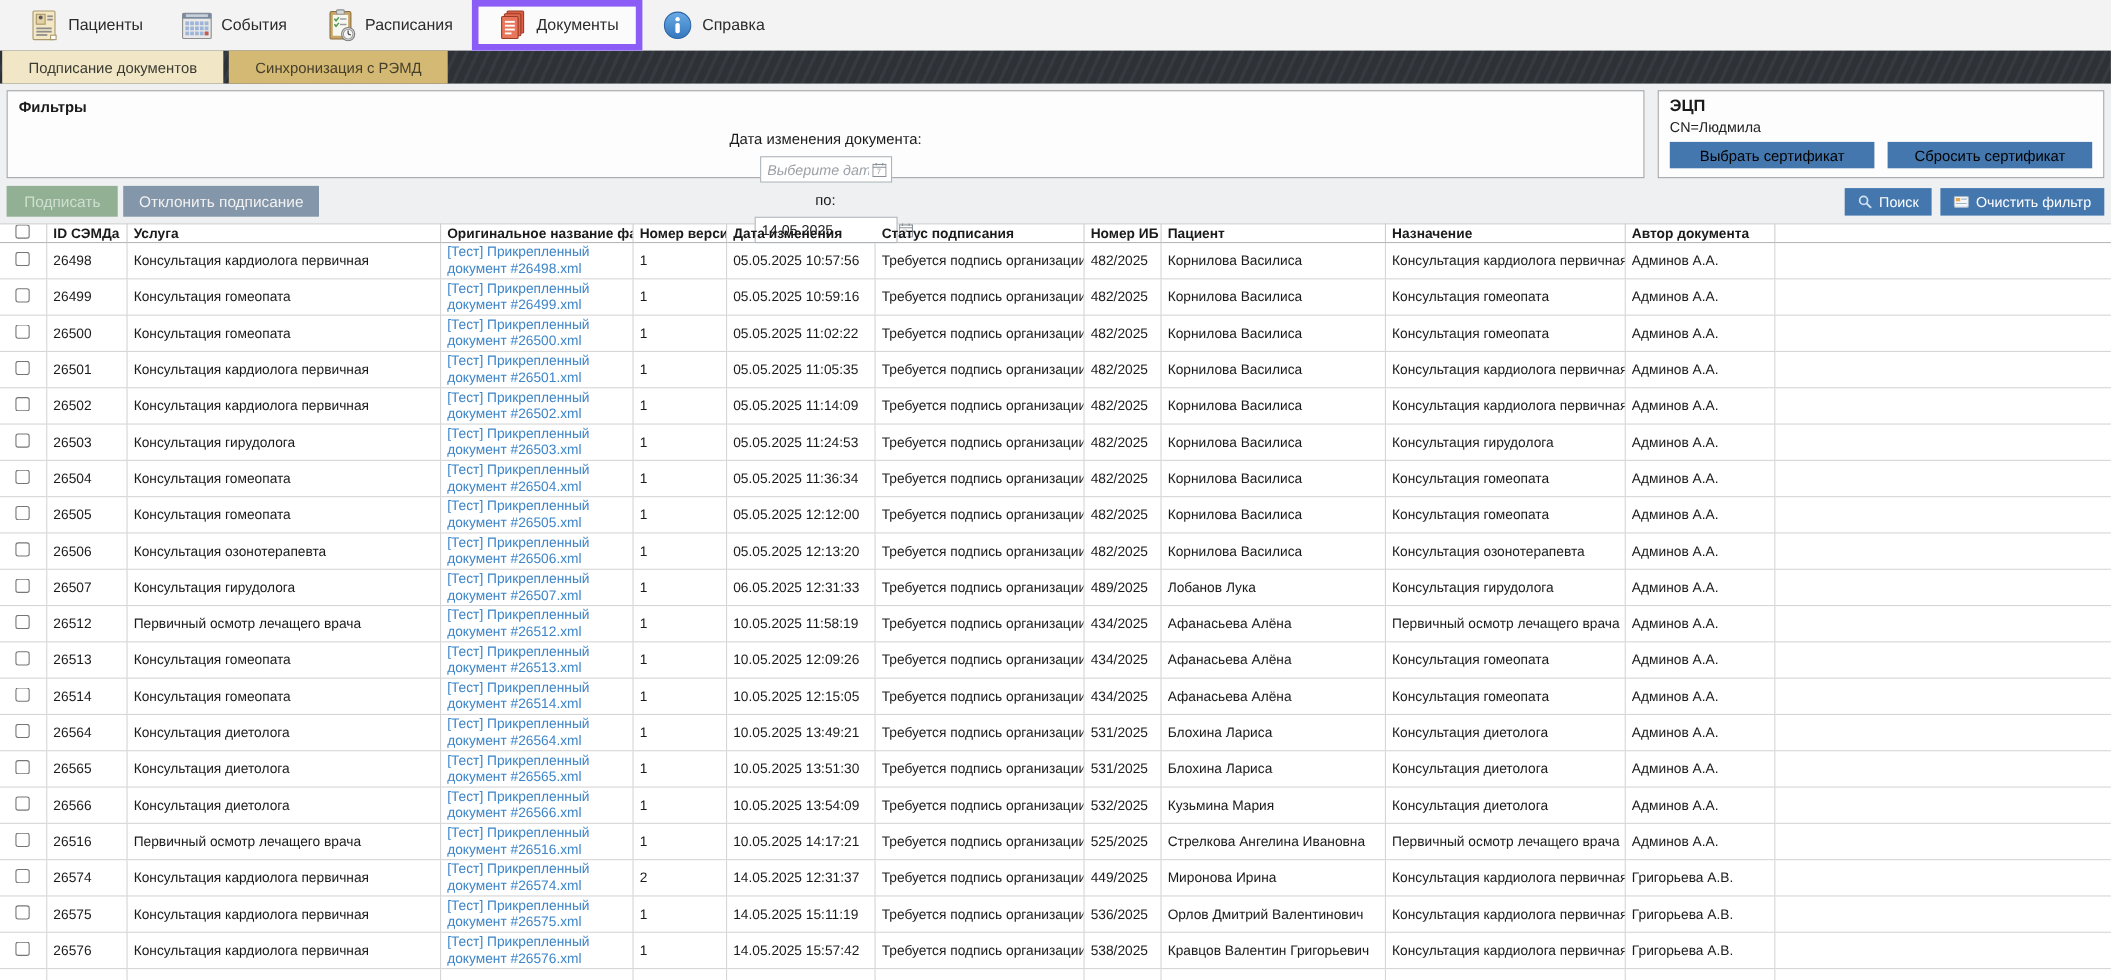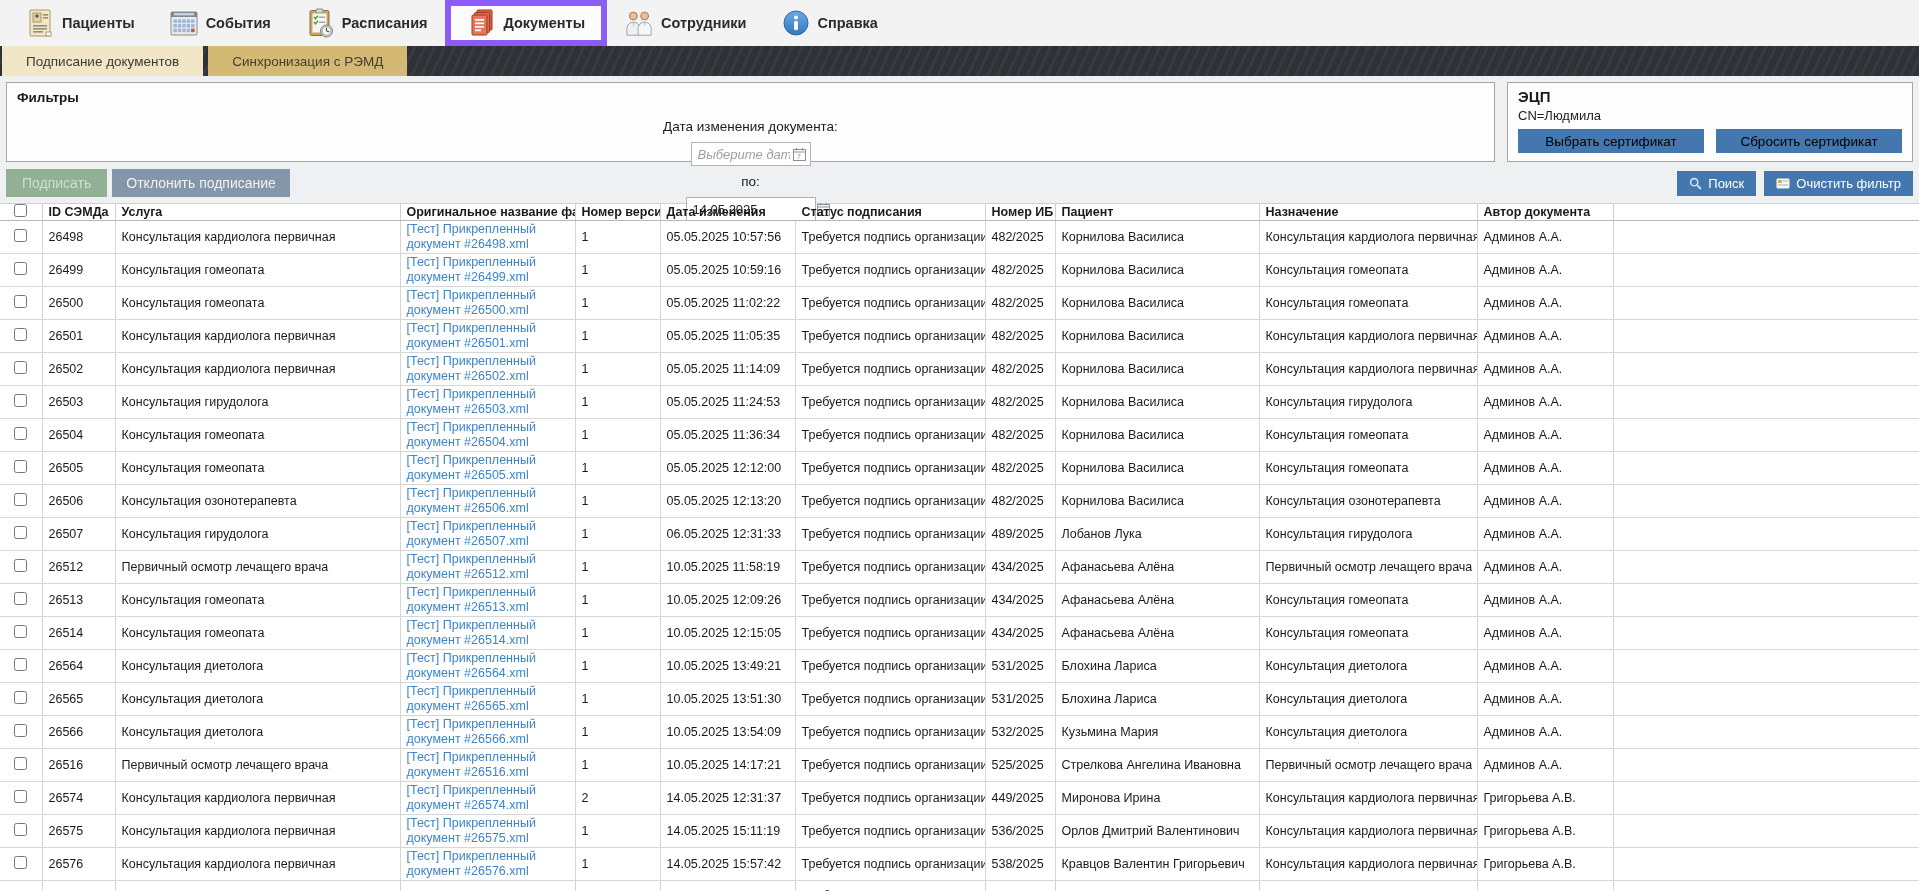--- a/index.html
+++ b/index.html
@@ -3,21 +3,21 @@
 <meta charset="utf-8">
 <style>
   * { box-sizing: border-box; margin: 0; padding: 0; }
   html,body { width:1919px; height:891px; overflow:hidden;
     font-family:"Liberation Sans", sans-serif; background:#eef0f2; color:#1a1a1a; }
 
   
   .toolbar { height:46px; background:#f3f3f3; display:flex; align-items:stretch;
     padding-left:8px; }
   .tool-btn { display:flex; align-items:center; gap:7px; padding:0 16px;
-    font-size:14.5px; color:#2b2b2b; cursor:pointer; border:1px solid transparent;font-weight:bold; }
+    font-size:14.5px; color:#2b2b2b; cursor:pointer; border:1px solid transparent; }
   .tool-btn.active { background:#fbfbfb; border:6px solid #8b5cf6; }
   .tool-icon { display:inline-flex; width:30px; height:32px; align-items:center; justify-content:center; }
 
   
   .tabbar { height:30px; background:repeating-linear-gradient(115deg,#2e3237 0 6px,#363b41 6px 9px);
     display:flex; align-items:stretch; padding-left:2px; }
   .tab { display:flex; align-items:center; padding:0 24px; font-size:13.5px;
     margin-right:5px; cursor:pointer; white-space:nowrap; }
   .tab.active { background:#f1e7c7; color:#3c3b33;text-align:right; }
   .tab.inactive { background:#d3b973; color:#453f2b; }
@@ -146,33 +146,20 @@
           <rect x="7" y="11" width="9" height="1.7" fill="#fff"></rect>
           <rect x="7" y="14.5" width="9" height="1.7" fill="#fff"></rect>
           <rect x="7" y="18" width="9" height="1.7" fill="#fff"></rect>
           <rect x="7" y="21.5" width="6" height="1.7" fill="#fff"></rect>
         </svg>
       </span>
       <span>Документы</span>
     </div>
     <div class="tool-btn">
       <span class="tool-icon">
-        <svg class="icon-svg" width="32" height="28" viewBox="0 0 32 28">
-          <circle cx="10" cy="6.5" r="4.2" fill="#e9bd96" stroke="#a07a52"></circle>
-          <path d="M3 27 v-7 a7 7 0 0 1 14 0 v7 z" fill="#eef0f2" stroke="#9aa2aa"></path>
-          <path d="M8.5 14 l1.5 4 1.5-4" fill="#cdd3d9"></path>
-          <circle cx="22" cy="6.5" r="4.2" fill="#e9bd96" stroke="#a07a52"></circle>
-          <path d="M15 27 v-7 a7 7 0 0 1 14 0 v7 z" fill="#f6f7f8" stroke="#9aa2aa"></path>
-          <path d="M20.5 14 l1.5 4 1.5-4" fill="#cdd3d9"></path>
-        </svg>
-      </span>
-      <span>Сотрудники</span>
-    </div>
-    <div class="tool-btn">
-      <span class="tool-icon">
         <svg class="icon-svg" width="26" height="26" viewBox="0 0 26 26">
           <defs>
             <linearGradient id="hg" x1="0" y1="0" x2="0" y2="1">
               <stop offset="0" stop-color="#6aaae6"></stop>
               <stop offset="1" stop-color="#3577bd"></stop>
             </linearGradient>
           </defs>
           <circle cx="13" cy="13" r="12" fill="url(#hg)" stroke="#2d66a5"></circle>
           <circle cx="13" cy="7.4" r="2" fill="#fff"></circle>
           <rect x="11" y="10.8" width="4" height="9.5" rx="1.8" fill="#fff"></rect>

